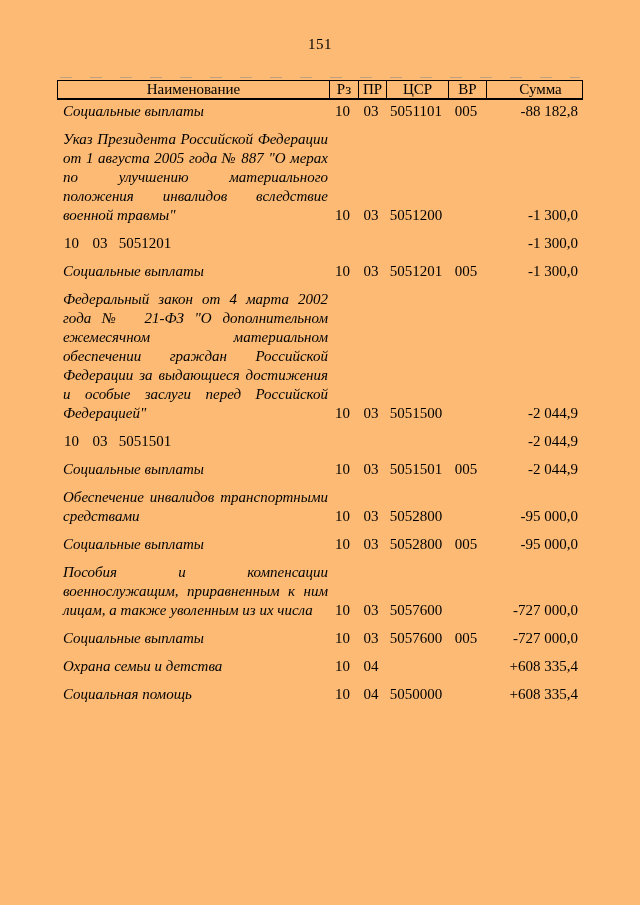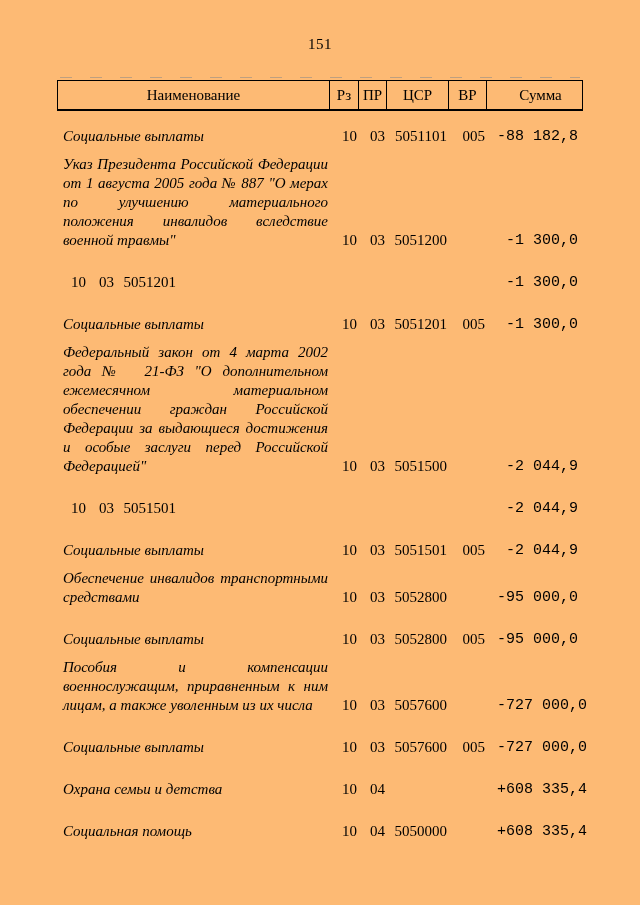--- a/index.html
+++ b/index.html
@@ -27,21 +27,21 @@
   .scan-artifact {
     height: 1px; width: 520px; margin: 0 auto 2px auto;
     background: repeating-linear-gradient(90deg, #8a8a8a 0 12px, transparent 12px 30px);
     opacity: 0.55;
   }
 
   .thead {
     display: flex;
     border: 1.5px solid #000;
     border-bottom-width: 2px;
-    height: 31px;
+    height: 20px;
     align-items: stretch;
   }
   .thead .cell {
     display: flex; align-items: center; justify-content: center;
     flex-shrink: 0;
   }
   .thead .cell + .cell { border-left: 1.5px solid #000; }
 
   .c-name { width: 271px; }
   .c-rz   { width: 29px; }
@@ -57,22 +57,22 @@
     line-height: 19px;
   }
   .tbody .row:first-child { margin-top: 2px; }
 
   .tbody .cell { flex-shrink: 0; }
   .tbody .c-name {
     text-align: justify;
     padding-left: 6px;
     font-style: italic;
   }
-  .tbody .c-rz, .tbody .c-pr, .tbody .c-csr, .tbody .c-vr { text-align: right; margin-top: 14px; }
-  .tbody .c-sum { text-align: right; padding-right: 5px; font-family: Liberation Mono, monospace; }
+  .tbody .c-rz, .tbody .c-pr, .tbody .c-csr, .tbody .c-vr { text-align: center; }
+  .tbody .c-sum { text-align: right; padding-right: 5px; }
 </style>
 </head>
 <body>
 
 <div class="page">
 
   <div class="page-number">151</div>
 
   <div class="budget-table">
 

